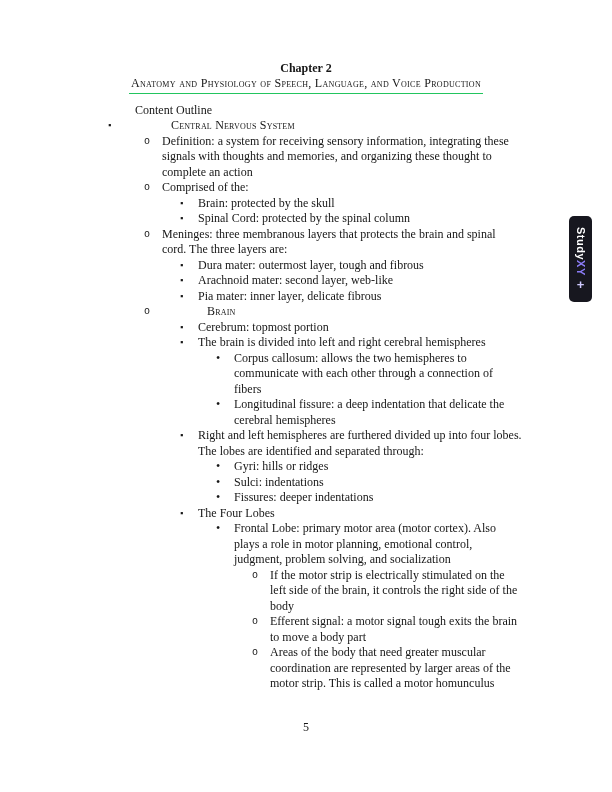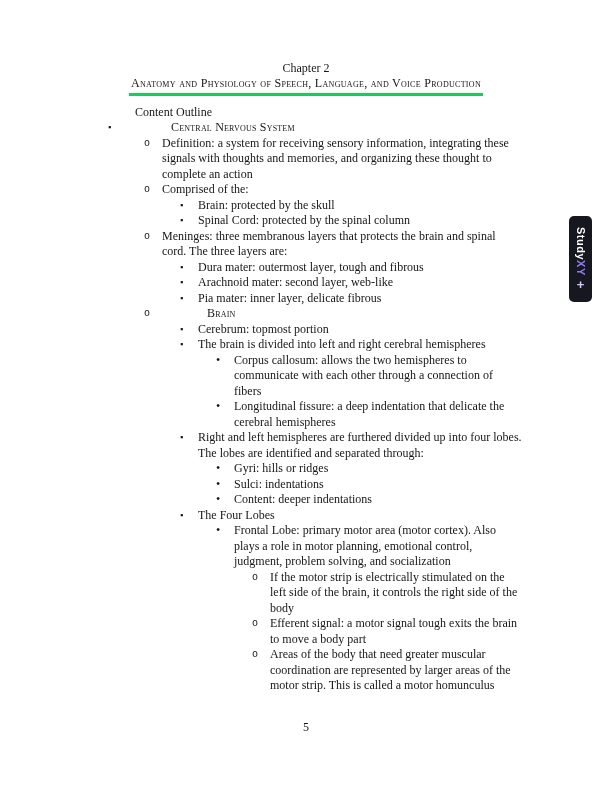--- a/index.html
+++ b/index.html
@@ -10,26 +10,26 @@
     height: 792px;
     background: #ffffff;
     font-family: "Liberation Serif", "DejaVu Serif", serif;
     font-size: 12px;
     line-height: 15.5px;
     color: #161616;
     padding: 60px 90px 0 90px;
     overflow: hidden;
   }
   .header { text-align: center; }
-  .chapter-title { line-height: 16px; }
+  .chapter-title { line-height: 16px; font-weight: bold; }
   .subtitle {
     display: inline-block;
     font-variant: small-caps;
     letter-spacing: 0.3px;
-    border-bottom: 3px solid #22c55e;
+    border-bottom: 1px solid #22c55e;
     padding: 0 2px 1px 2px;
   }
   .section-heading { margin-top: 9px; margin-left: 45px; }
   .outline { margin-top: 0px; }
   .li { display: flex; align-items: flex-start; }
   .level-1 { padding-left: 18px; }
   .level-2 { padding-left: 54px; }
   .level-3 { padding-left: 90px; }
   .level-4 { padding-left: 126px; }
   .level-5 { padding-left: 162px; }
@@ -151,21 +151,21 @@
       <div class="li level-4">
         <span class="bullet b-dot">•</span>
         <span class="text">Gyri: hills or ridges</span>
       </div>
       <div class="li level-4">
         <span class="bullet b-dot">•</span>
         <span class="text">Sulci: indentations</span>
       </div>
       <div class="li level-4">
         <span class="bullet b-dot">•</span>
-        <span class="text">Content: deeper indentations</span>
+        <span class="text">Fissures: deeper indentations</span>
       </div>
       <div class="li level-3">
         <span class="bullet b-square">▪</span>
         <span class="text">The Four Lobes</span>
       </div>
       <div class="li level-4">
         <span class="bullet b-dot">•</span>
         <span class="text">Frontal Lobe: primary motor area (motor cortex). Also plays a role in motor planning, emotional control, judgment, problem solving, and socialization</span>
       </div>
       <div class="li level-5">

